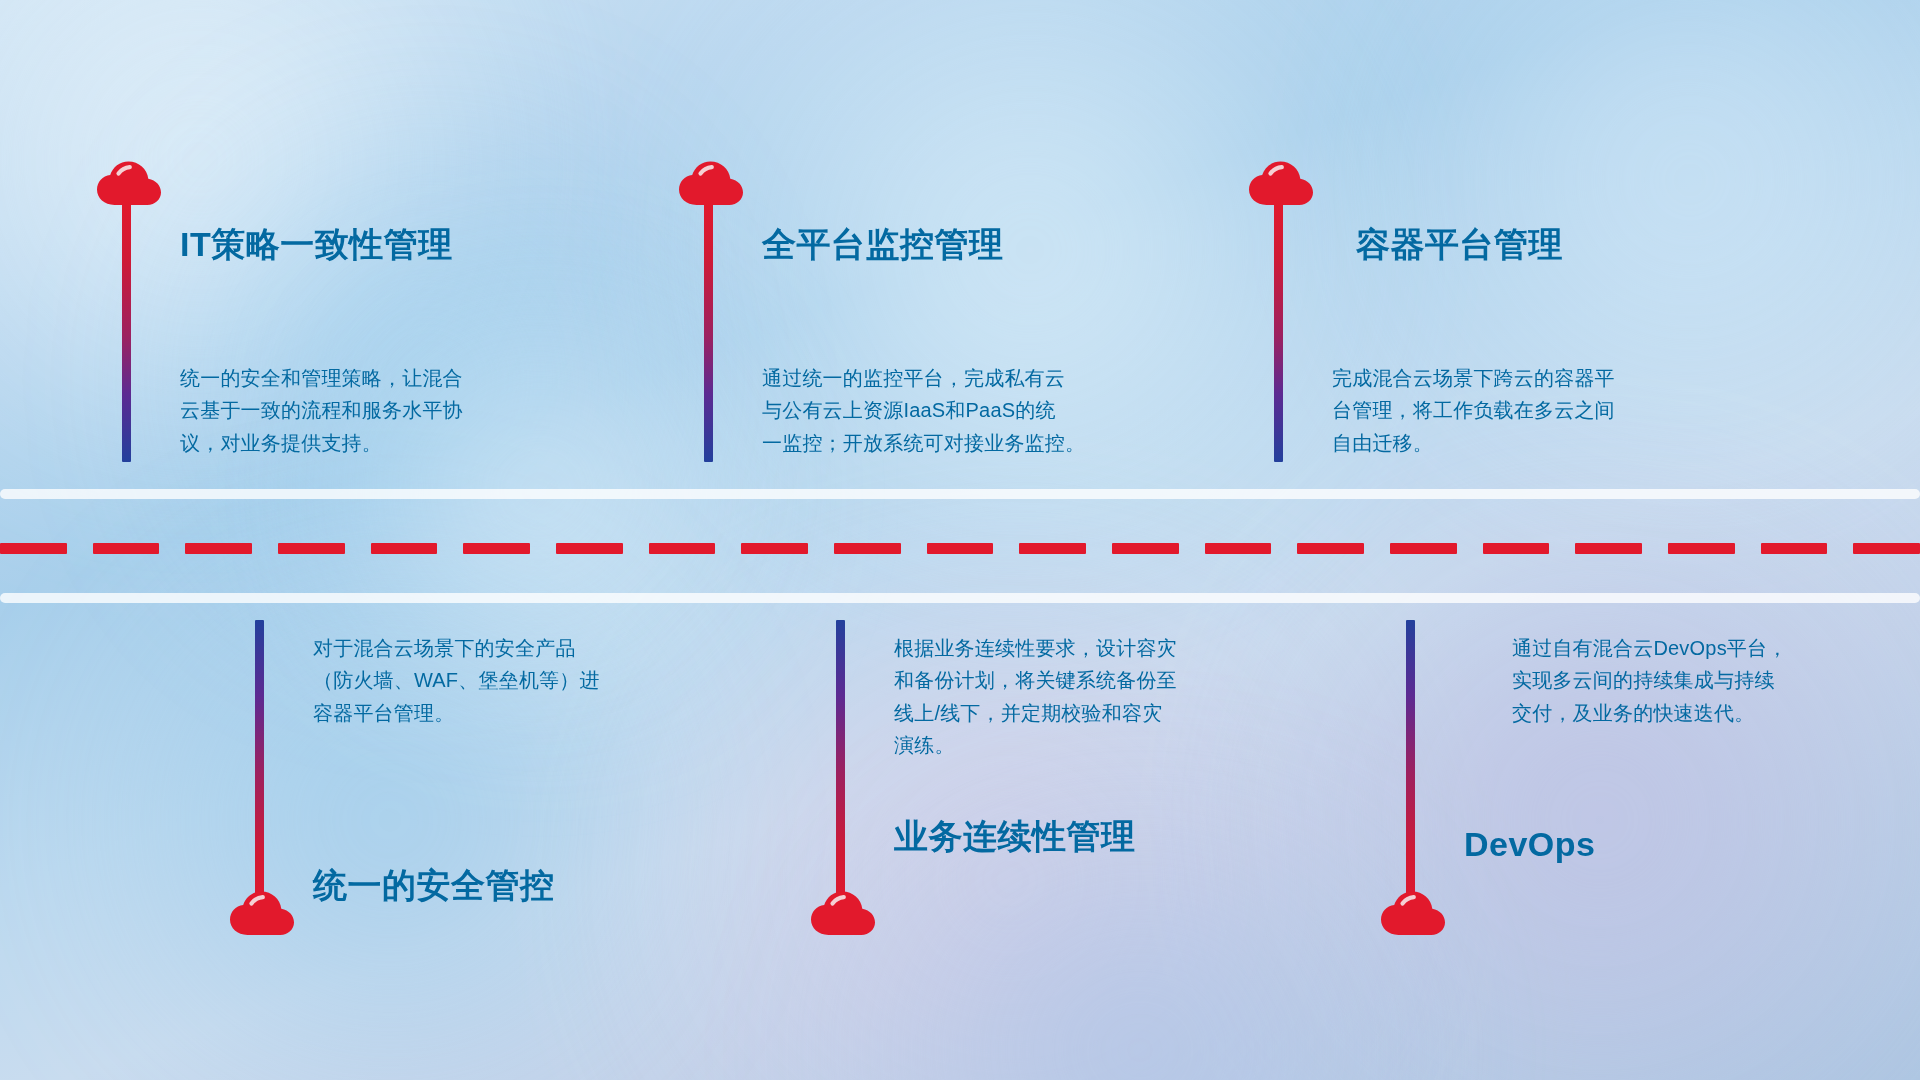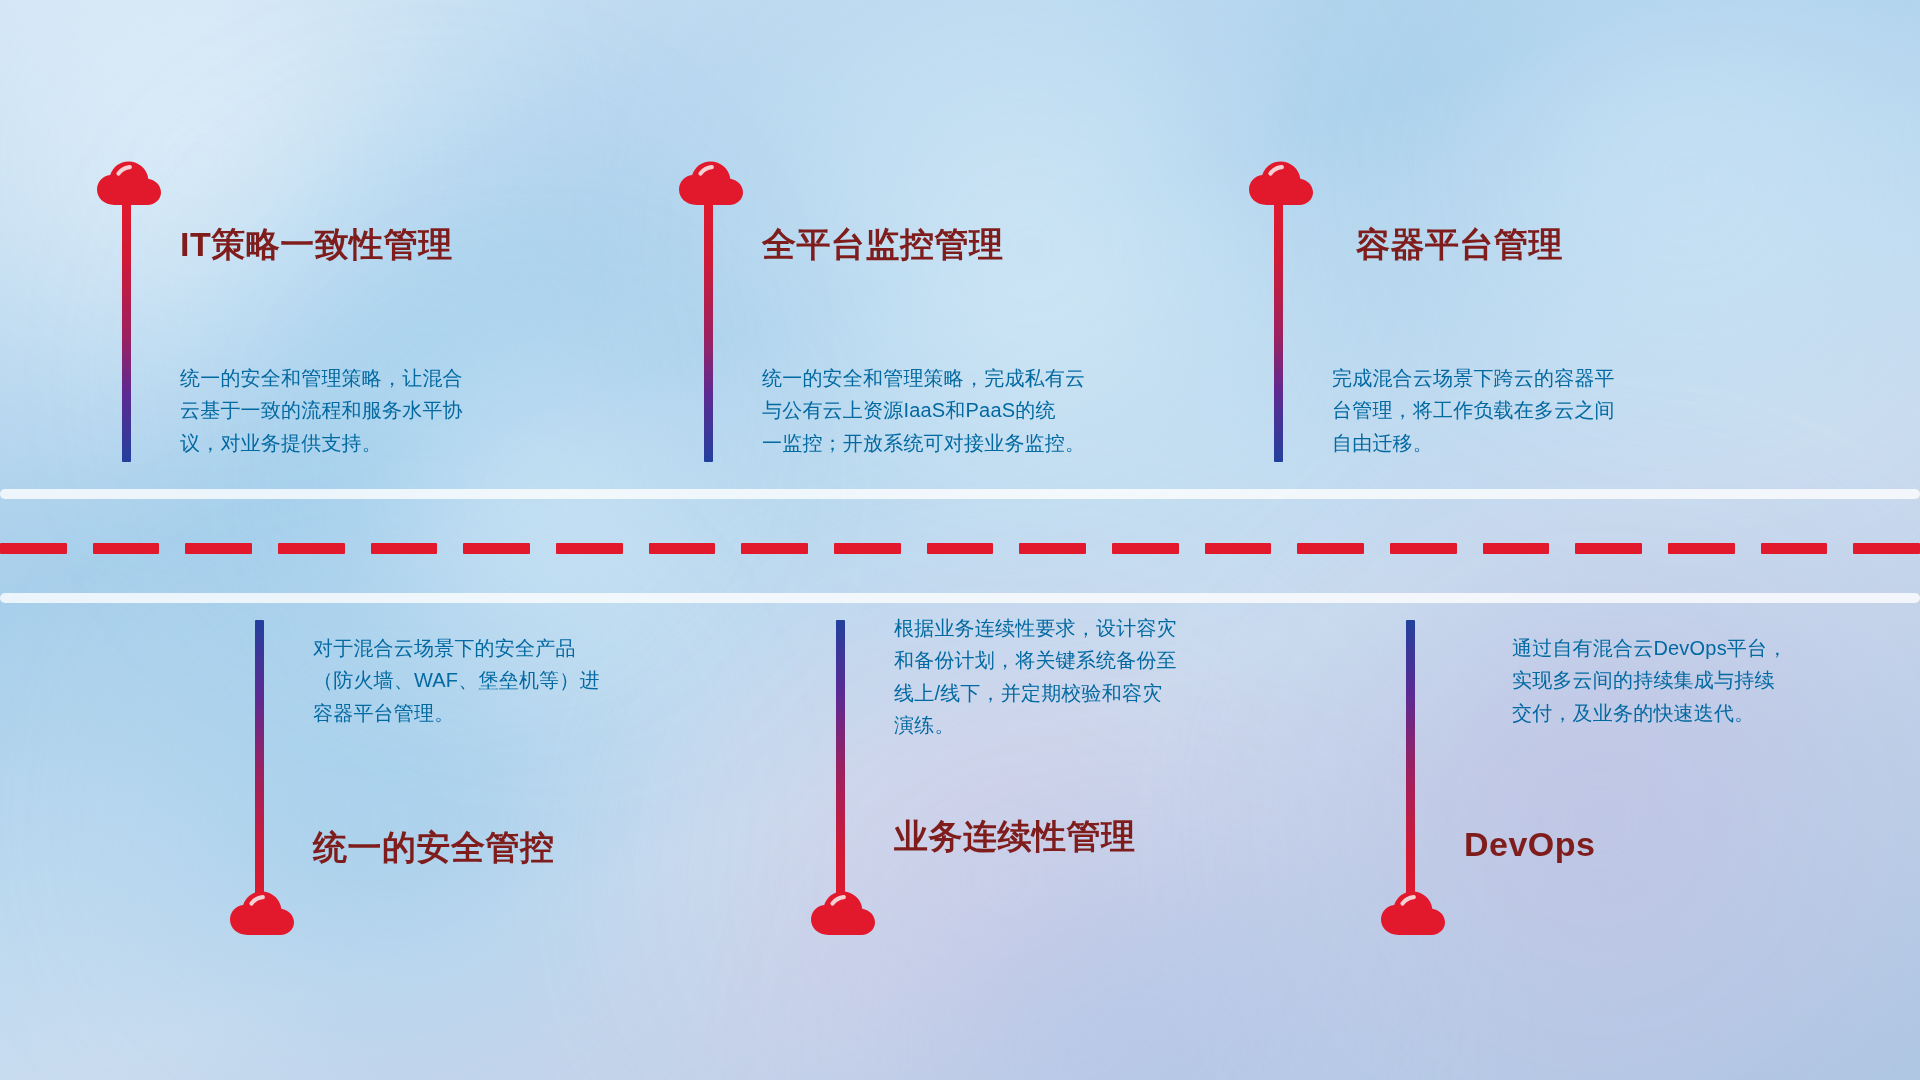--- a/index.html
+++ b/index.html
@@ -95,21 +95,21 @@
   .cloud {
     position: absolute;
     width: 66px; height: 46px;
   }
   .cloud svg { display: block; width: 100%; height: 100%; }
 
   .col-title {
     position: absolute;
     font-size: 34px;
     font-weight: bold;
-    color: #7f1d1d;
+    color: #0369a1;
     white-space: nowrap;
     letter-spacing: .5px;
   }
   .col-body {
     position: absolute;
     font-size: 20px;
     line-height: 1.62;
     color: #0369a1;
     letter-spacing: .2px;
     white-space: pre-line;
@@ -147,21 +147,21 @@
 
   <div class="col">
     <div class="cloud" style="left:678px; top:160px;">
       <svg viewBox="0 0 66 46">
           <path d="M18.5 45C8.3 45 1 38.2 1 29.6c0-7.6 5.6-13.6 13.2-14.5C16.6 7.2 23.8 1.5 32.4 1.5c10.4 0 18.9 7.6 19.9 17.3C60 20.2 65 25.7 65 32.5 65 39.4 59 45 51.3 45H18.5z" fill="#e2192c"></path>
           <path d="M22.5 13.5c2.6-3.6 6.7-6 11.3-6.4" stroke="#f7f2f2" stroke-width="4.2" stroke-linecap="round" fill="none" opacity=".85"></path>
         </svg>
     </div>
     <div class="stem stem-top" style="left:704px; top:200px; height:262px;"></div>
     <div class="col-title" style="left:762px; top:222px;">全平台监控管理</div>
-    <div class="col-body" style="left:762px; top:362px; width:440px;">统一的安全和管理策略，完成私有云
+    <div class="col-body" style="left:762px; top:362px; width:440px;">通过统一的监控平台，完成私有云
 与公有云上资源IaaS和PaaS的统
 一监控；开放系统可对接业务监控。</div>
   </div>
 
   <div class="col">
     <div class="cloud" style="left:1248px; top:160px;">
       <svg viewBox="0 0 66 46">
           <path d="M18.5 45C8.3 45 1 38.2 1 29.6c0-7.6 5.6-13.6 13.2-14.5C16.6 7.2 23.8 1.5 32.4 1.5c10.4 0 18.9 7.6 19.9 17.3C60 20.2 65 25.7 65 32.5 65 39.4 59 45 51.3 45H18.5z" fill="#e2192c"></path>
           <path d="M22.5 13.5c2.6-3.6 6.7-6 11.3-6.4" stroke="#f7f2f2" stroke-width="4.2" stroke-linecap="round" fill="none" opacity=".85"></path>
         </svg>
@@ -197,32 +197,32 @@
       <div class="dash" style="left: 1760.67px; width: 66.6667px; background: rgb(226, 25, 44);"></div>
       <div class="dash" style="left: 1853.33px; width: 66.6667px; background: rgb(226, 25, 44);"></div>
     </div>
   <div class="divider-line divider-bottom"></div>
 
   <div class="col">
     <div class="stem stem-bottom" style="left:255px; top:620px; height:290px;"></div>
     <div class="col-body" style="left:313px; top:632px; width:430px;">对于混合云场景下的安全产品
 （防火墙、WAF、堡垒机等）进
 容器平台管理。</div>
-    <div class="col-title" style="left:313px; top:825px;">统一的安全管控</div>
+    <div class="col-title" style="left:313px; top:863px;">统一的安全管控</div>
     <div class="cloud" style="left:229px; top:890px;">
       <svg viewBox="0 0 66 46">
           <path d="M18.5 45C8.3 45 1 38.2 1 29.6c0-7.6 5.6-13.6 13.2-14.5C16.6 7.2 23.8 1.5 32.4 1.5c10.4 0 18.9 7.6 19.9 17.3C60 20.2 65 25.7 65 32.5 65 39.4 59 45 51.3 45H18.5z" fill="#e2192c"></path>
           <path d="M22.5 13.5c2.6-3.6 6.7-6 11.3-6.4" stroke="#f7f2f2" stroke-width="4.2" stroke-linecap="round" fill="none" opacity=".85"></path>
         </svg>
     </div>
   </div>
 
   <div class="col">
     <div class="stem stem-bottom" style="left:836px; top:620px; height:290px;"></div>
-    <div class="col-body" style="left:894px; top:612px; width:430px;">根据业务连续性要求，设计容灾
+    <div class="col-body" style="left:894px; top:632px; width:430px;">根据业务连续性要求，设计容灾
 和备份计划，将关键系统备份至
 线上/线下，并定期校验和容灾
 演练。</div>
     <div class="col-title" style="left:894px; top:814px;">业务连续性管理</div>
     <div class="cloud" style="left:810px; top:890px;">
       <svg viewBox="0 0 66 46">
           <path d="M18.5 45C8.3 45 1 38.2 1 29.6c0-7.6 5.6-13.6 13.2-14.5C16.6 7.2 23.8 1.5 32.4 1.5c10.4 0 18.9 7.6 19.9 17.3C60 20.2 65 25.7 65 32.5 65 39.4 59 45 51.3 45H18.5z" fill="#e2192c"></path>
           <path d="M22.5 13.5c2.6-3.6 6.7-6 11.3-6.4" stroke="#f7f2f2" stroke-width="4.2" stroke-linecap="round" fill="none" opacity=".85"></path>
         </svg>
     </div>

